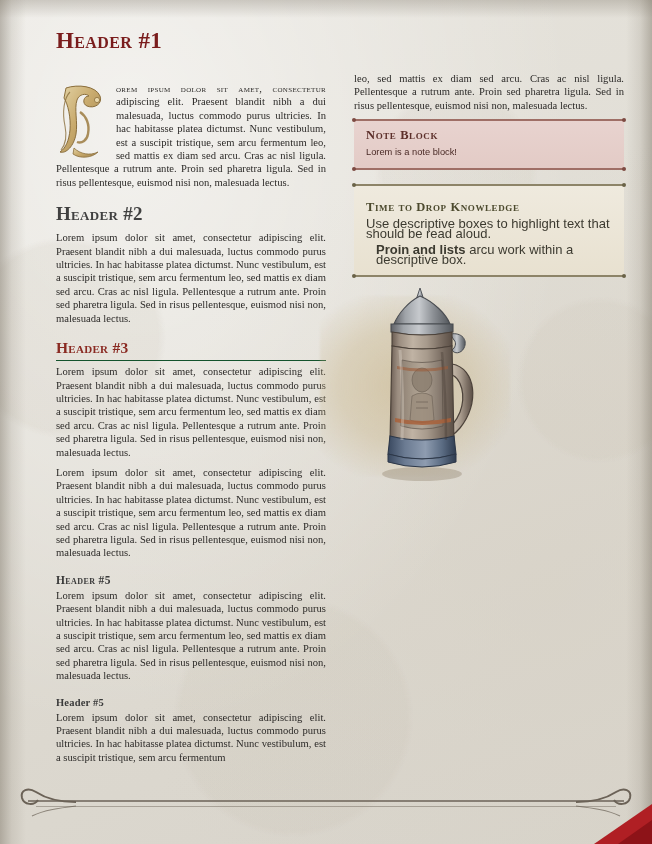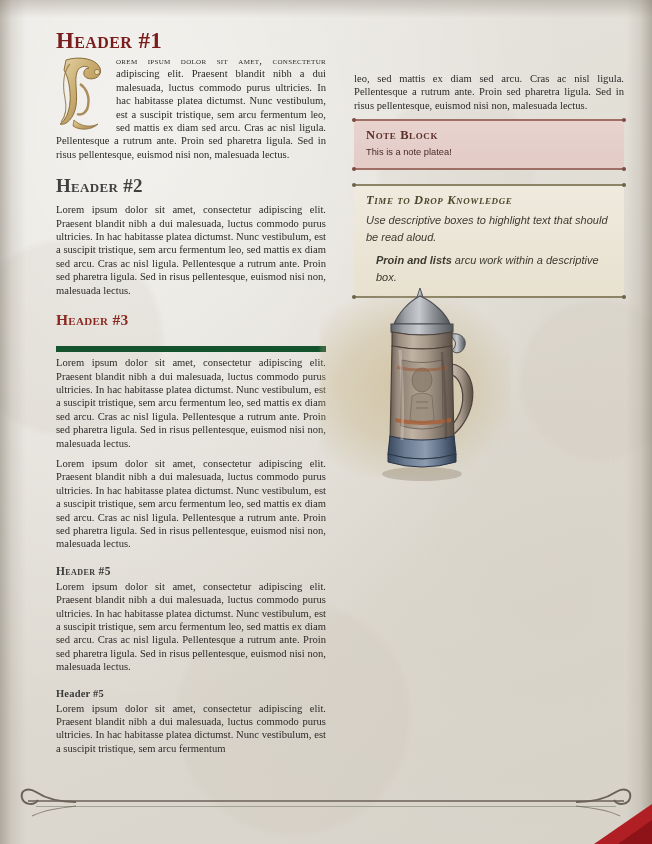--- a/index.html
+++ b/index.html
@@ -67,32 +67,32 @@
   
   #content {
     position:absolute; left:40px; top:28px; width:572px; height:752px;
   }
   #col-left  { position:absolute; left:16px;  top:0; width:270px; }
   #col-right { position:absolute; left:314px; top:44px; width:270px; }
 
   
   h1.h1 {
     font-family: "Liberation Serif", serif;
-    color:#7a1d1d; margin:0 0 0 0;
+    color:#7a1d1d; margin:0 0 28px 0;
     font-size:23px; font-weight:700; letter-spacing:.4px;
     font-variant: small-caps;
   }
   h2.h2 {
     color:#404040; margin:14px 0 6px 0;
     font-size:19px; font-weight:700; font-variant: small-caps; letter-spacing:.3px;
   }
   h3.h3 {
     color:#8a2a22; margin:14px 0 4px 0;
     font-size:15.5px; font-weight:700; font-variant: small-caps; letter-spacing:.3px;
-    border-bottom:6px solid #14532d; padding-bottom:17px;
+    border-bottom:1px solid #14532d; padding-bottom:3px;
   }
   h4.h4 {
     color:#8a2a22; margin:14px 0 3px 0;
     font-size:13px; font-weight:700; font-variant: small-caps; letter-spacing:.3px;
   }
   h5.h5 {
     color:#3a3a3a; margin:14px 0 3px 0;
     font-size:11.5px; font-weight:700; font-variant: small-caps; letter-spacing:.4px;
   }
   h6.h6 {
@@ -141,30 +141,29 @@
   }
   .cd-tl { left:-2px; top:-3px; } .cd-tr { right:-2px; top:-3px; }
   .cd-bl { left:-2px; bottom:-3px; } .cd-br { right:-2px; bottom:-3px; }
 
   
   .desc-box {
     position:relative;
     background: linear-gradient(180deg, #efeade 0%, #e8e1d0 100%);
     border-top:2px solid #8d8468;
     border-bottom:2px solid #8d8468;
-    padding:7px 12px 10px 12px;
-    font-style:italic;
+    padding:14px 12px 10px 12px;
   }
   .desc-box .db-title {
     color:#4c4a2e; font-size:12.5px; font-weight:700;
     font-variant: small-caps; letter-spacing:.6px; margin:0 0 4px 0;
   }
   .desc-box .db-text {
     color:#3c3a30; font-family:"Liberation Sans", sans-serif;
-    font-size:11px; line-height:17px; margin:0 0 6px 0;
+    font-size:13px; line-height:10px; margin:0 0 6px 0;
   }
   .desc-box .db-indent { margin:0 0 0 10px; }
   .desc-box .db-text b { font-weight:700; }
   .corner-dot.olive { background:#6a6347; }
 
   
   #stein-area {
     position:absolute; left:302px; top:268px; width:270px; height:230px;
   }
   #stein-stain {
@@ -229,21 +228,21 @@
   <div id="col-right">
 
     <p class="body just">leo, sed mattis ex diam sed arcu. Cras ac nisl ligula. Pellentesque a rutrum ante. Proin sed pharetra ligula. Sed in risus pellentesque, euismod nisi non, malesuada lectus.</p>
 
     <div class="note-block">
       <span class="corner-dot cd-tl"></span>
       <span class="corner-dot cd-tr"></span>
       <span class="corner-dot cd-bl"></span>
       <span class="corner-dot cd-br"></span>
       <p class="nb-title">Note Block</p>
-      <p class="nb-text">This is a note platea!</p>
+      <p class="nb-text">Lorem is a note block!</p>
     </div>
 
     <div class="desc-box">
       <span class="corner-dot olive cd-tl"></span>
       <span class="corner-dot olive cd-tr"></span>
       <span class="corner-dot olive cd-bl"></span>
       <span class="corner-dot olive cd-br"></span>
       <p class="db-title">Time to Drop Knowledge</p>
       <p class="db-text">Use descriptive boxes to highlight text that should be read aloud.</p>
       <p class="db-text db-indent"><b>Proin and lists</b><span> arcu work within a descriptive box.</span></p>

